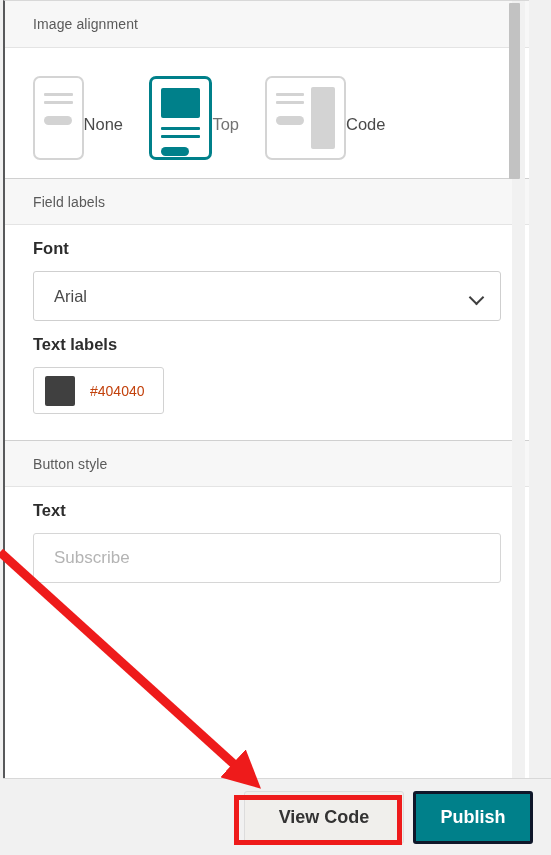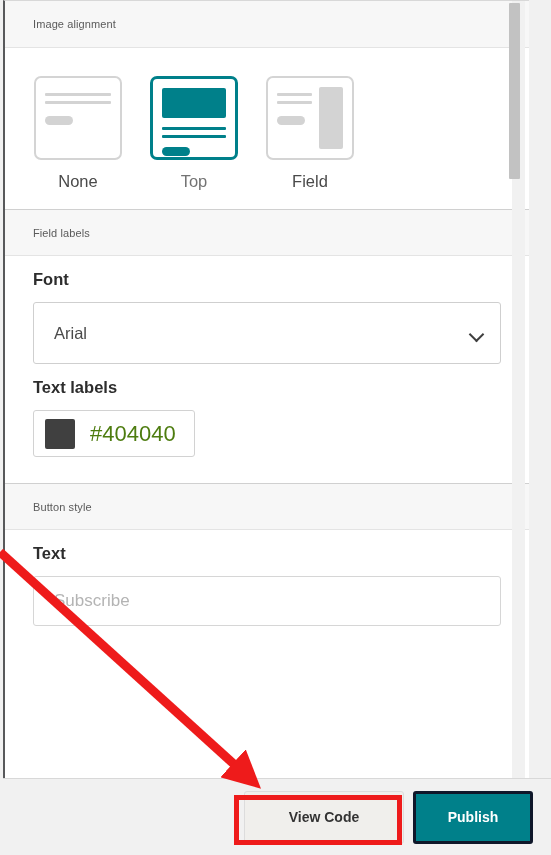--- a/index.html
+++ b/index.html
@@ -41,42 +41,41 @@
     height: 47px;
     background: #f7f7f7;
     border-top: 1px solid #d0d0d0;
     border-bottom: 1px solid #e4e4e4;
     display: flex;
     align-items: center;
     box-sizing: border-box;
   }
   .section-header.first { border-top: none; }
   .section-header-title {
-    font-size: 11px;
+    font-size: 14px;
     color: #5a5a5a;
     padding-left: 28px;
     letter-spacing: 0.1px;
   }
 
   .section-body {
     background: #ffffff;
     padding: 0 28px;
   }
 
   
   .align-row {
     display: flex;
     gap: 26px;
     padding-top: 28px;
     padding-bottom: 2px;
   }
   .align-option {
     width: 90px;
     display: flex;
-    flex-direction: column;
     align-items: center;
     cursor: pointer;
   }
   .align-card {
     width: 88px;
     height: 84px;
     border: 2px solid #d4d4d4;
     border-radius: 7px;
     box-sizing: border-box;
     background: #ffffff;
@@ -117,21 +116,21 @@
 
   
   .field-label {
     font-size: 16.5px;
     font-weight: bold;
     color: #2d2d2d;
     margin-top: 14px;
     margin-bottom: 13px;
   }
   .select-box {
-    height: 62px;
+    height: 50px;
     border: 1px solid #cfcfcf;
     border-radius: 3px;
     background: #ffffff;
     display: flex;
     align-items: center;
     justify-content: space-between;
     padding: 0 16px 0 20px;
     box-sizing: border-box;
     cursor: pointer;
   }
@@ -160,21 +159,21 @@
     background: #ffffff;
     padding: 0 18px 0 11px;
     box-sizing: border-box;
     cursor: pointer;
   }
   .color-swatch {
     width: 30px; height: 30px;
     border-radius: 2px;
     margin-right: 15px;
   }
-  .color-value { font-size: 22px; color: #4d7c0f; }
+  .color-value { font-size: 14px; color: #c2410c; }
 
   .text-input {
     height: 50px;
     border: 1px solid #d6d6d6;
     border-radius: 3px;
     background: #ffffff;
     display: flex;
     align-items: center;
     padding: 0 20px;
     box-sizing: border-box;
@@ -201,21 +200,21 @@
     justify-content: flex-end;
     padding-right: 18px;
     gap: 9px;
   }
   .btn {
     height: 53px;
     border-radius: 3px;
     display: inline-flex;
     align-items: center;
     justify-content: center;
-    font-size: 14px;
+    font-size: 18px;
     font-weight: bold;
     cursor: pointer;
     box-sizing: border-box;
   }
   .btn-secondary {
     width: 160px;
     background: #f0efec;
     color: #333333;
     border: 1px solid #dcdcdc;
   }
@@ -306,21 +305,21 @@
             <div class="mini mini-side">
               <div class="col-text">
                 <div class="mini-line"></div>
                 <div class="mini-line"></div>
                 <div style="height:7px"></div>
                 <div class="mini-pill"></div>
               </div>
               <div class="mini-block col-img"></div>
             </div>
           </div>
-          <div class="align-label">Field</div>
+          <div class="align-label">Code</div>
         </div>
 
 
       </div>
       <div class="spacer-xs"></div>
     </div>
 
     <div class="section-header">
       <span class="section-header-title">Field labels</span>
     </div>

